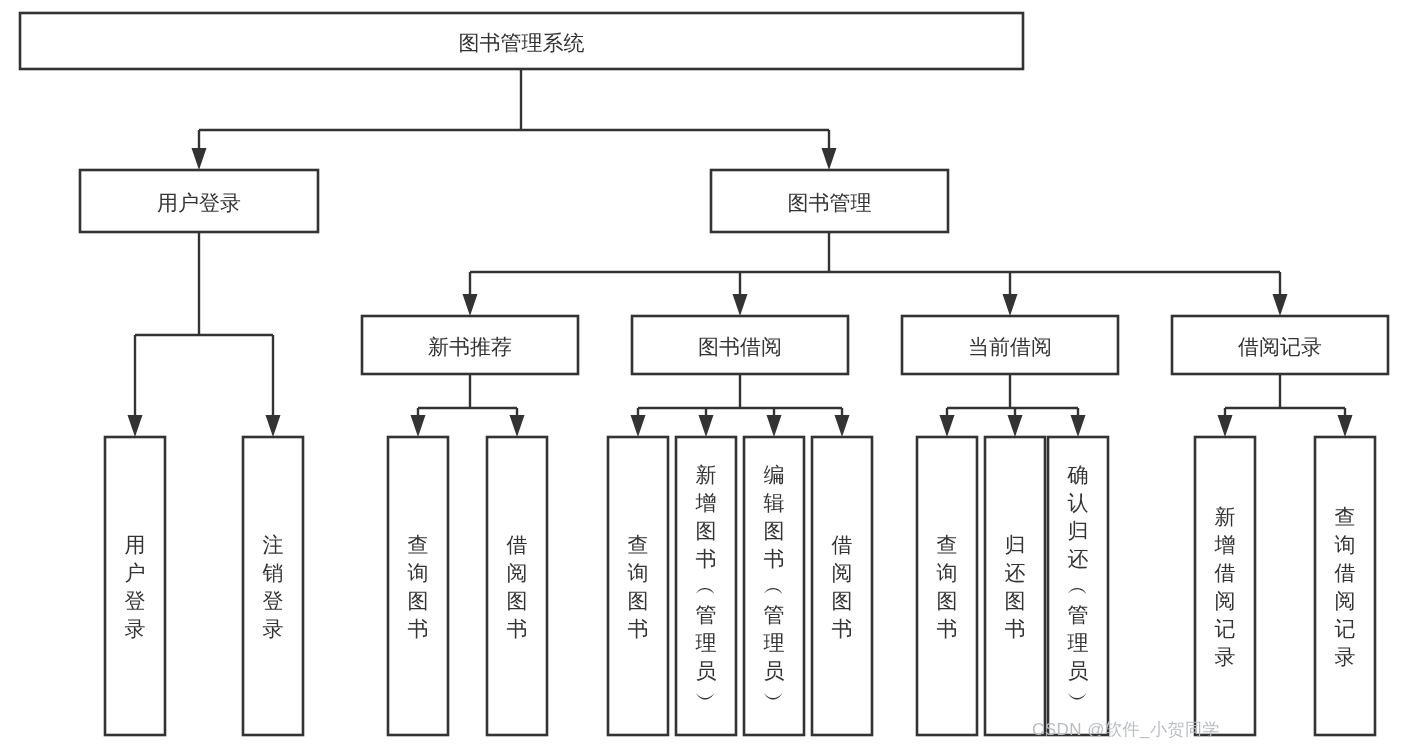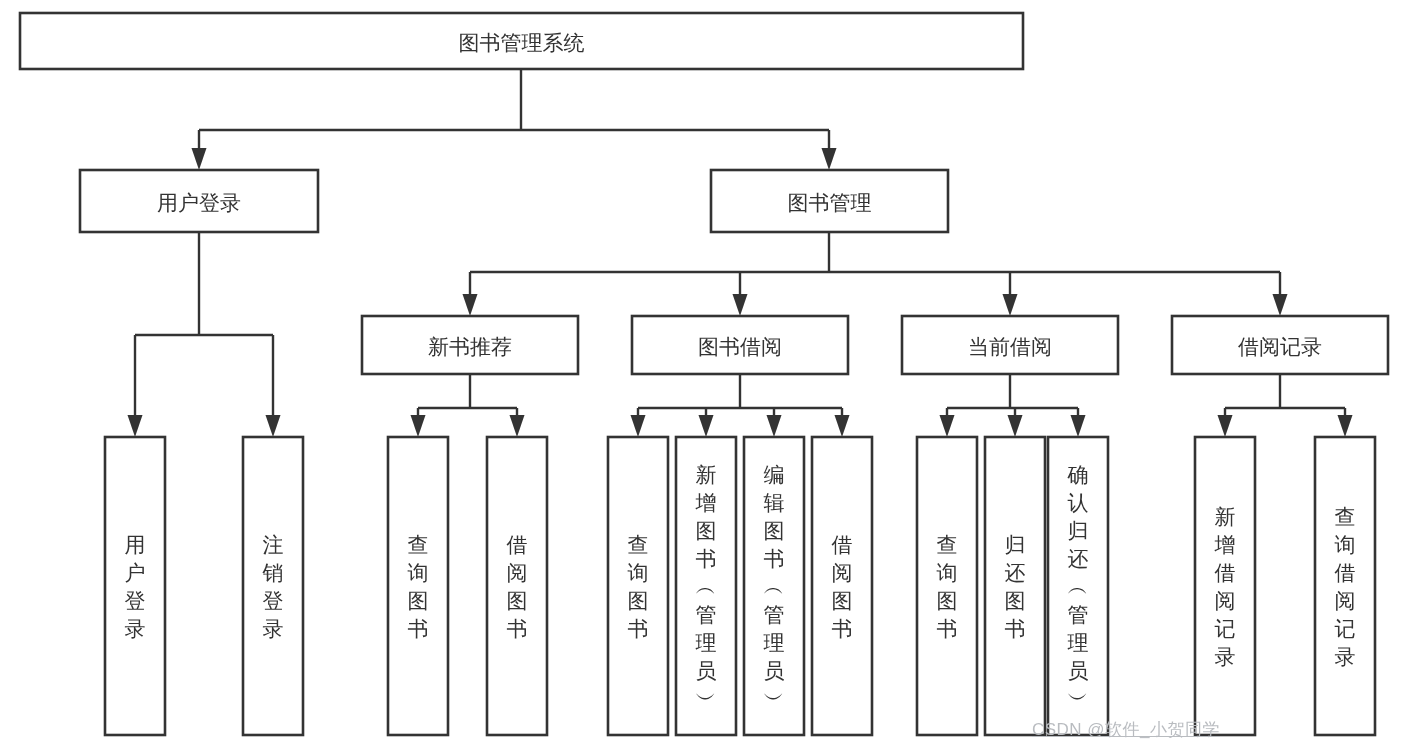--- a/index.html
+++ b/index.html
@@ -57,21 +57,20 @@
   .watermark {
     position: absolute;
     right: 10px;
     bottom: 6px;
     font-family: "Liberation Sans", "DejaVu Sans", sans-serif;
     font-size: 17px;
     color: #b9bcc0;
     letter-spacing: 0.5px;
     white-space: nowrap;
     user-select: none;
-    text-decoration: underline;
   }
 </style>
 </head>
 <body>
 
 <div id="diagram-root">
   <svg class="diagram-canvas" viewBox="0 0 1405 747" xmlns="http://www.w3.org/2000/svg">
     <g id="edges-layer">
         <g>
           <path class="connector" d="M 521 69 L 521 130"></path>

